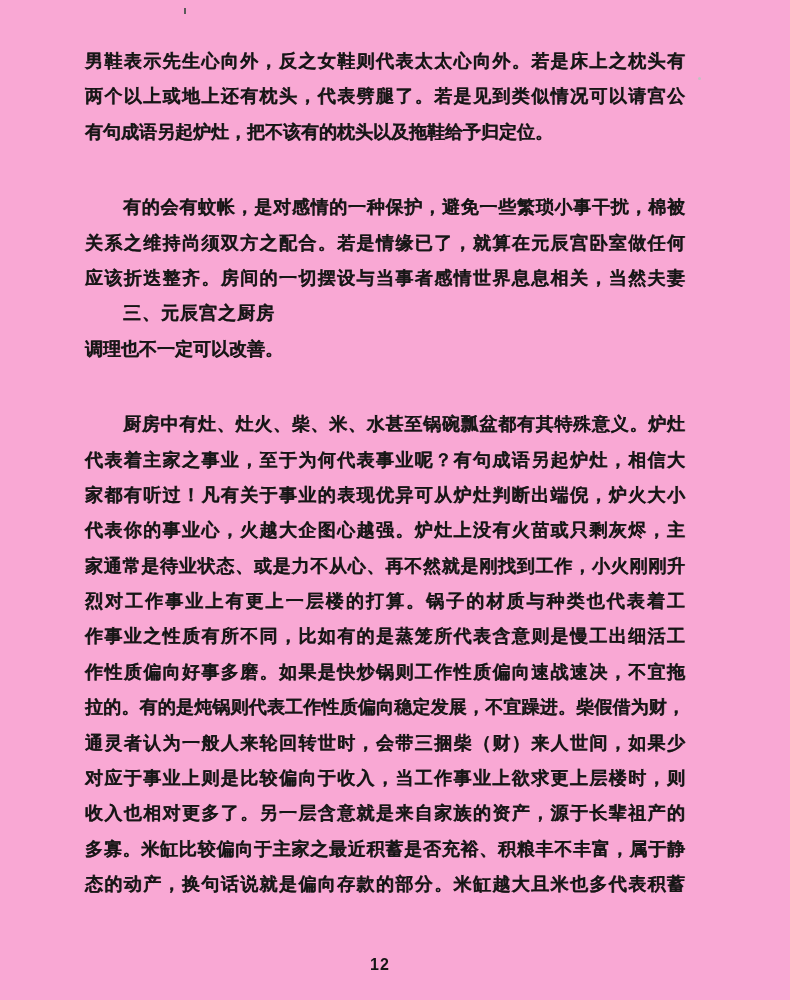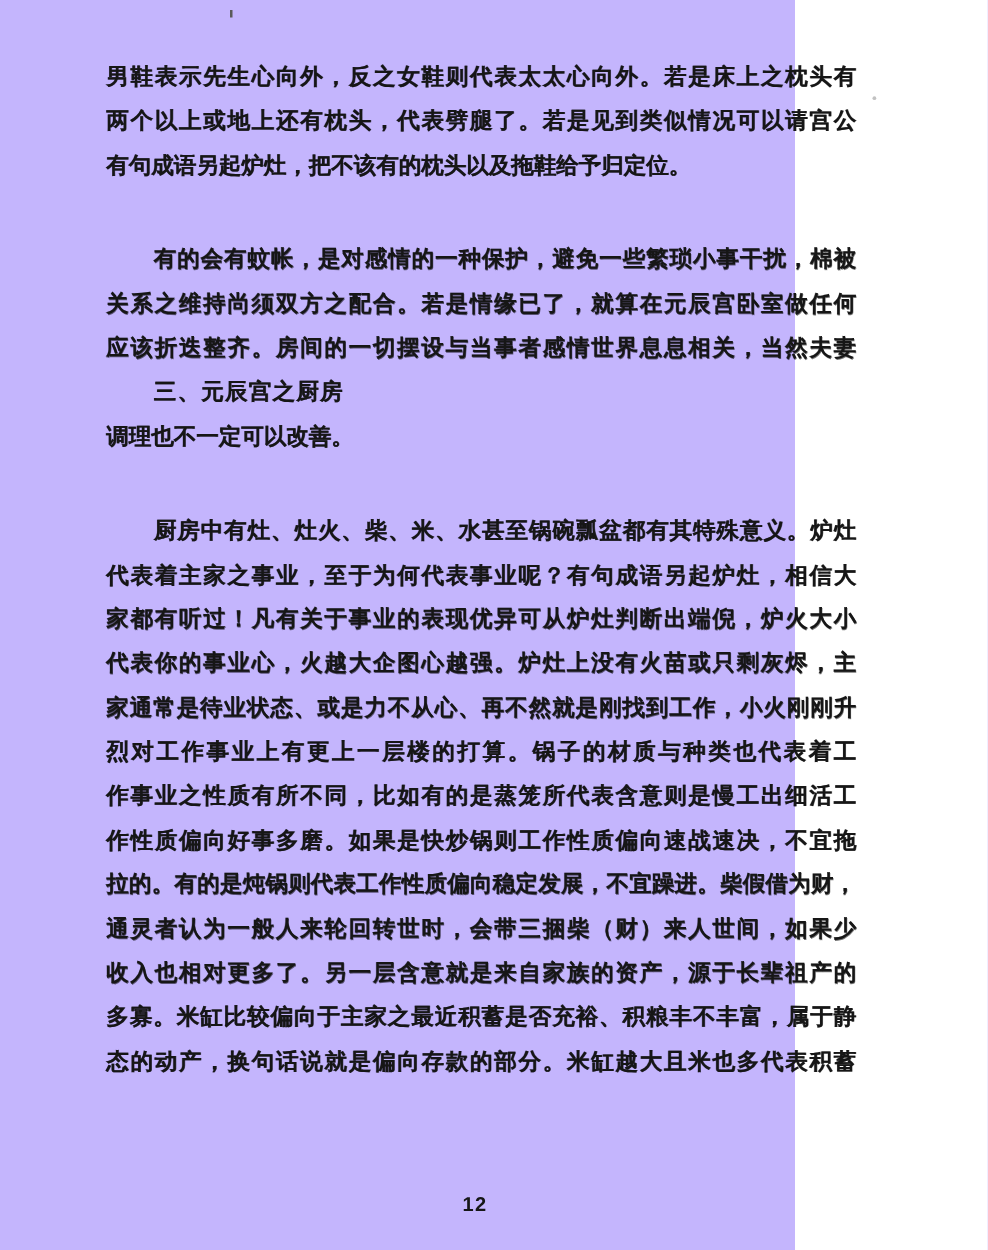--- a/index.html
+++ b/index.html
@@ -10,23 +10,23 @@
   body {
     width: 790px;
     height: 1000px;
     position: relative;
     overflow: hidden;
     font-family: "Liberation Sans", sans-serif;
   }
   .page {
     position: absolute;
     left: 0; top: 0;
-    width: 636px;
+    width: 790px;
     height: 1000px;
-    background: #c4b5fd;
+    background: #f9a8d4;
   }
   .text-block {
     position: absolute;
     left: 85px;
     top: 44px;
     width: 600px;
   }
   .line {
     height: 35.4px;
     line-height: 35.4px;
@@ -92,20 +92,21 @@
     <div class="line l-start">厨房中有灶、灶火、柴、米、水甚至锅碗瓢盆都有其特殊意义。炉灶</div>
     <div class="line">代表着主家之事业，至于为何代表事业呢？有句成语另起炉灶，相信大</div>
     <div class="line">家都有听过！凡有关于事业的表现优异可从炉灶判断出端倪，炉火大小</div>
     <div class="line">代表你的事业心，火越大企图心越强。炉灶上没有火苗或只剩灰烬，主</div>
     <div class="line">家通常是待业状态、或是力不从心、再不然就是刚找到工作，小火刚刚升</div>
     <div class="line">烈对工作事业上有更上一层楼的打算。锅子的材质与种类也代表着工</div>
     <div class="line">作事业之性质有所不同，比如有的是蒸笼所代表含意则是慢工出细活工</div>
     <div class="line">作性质偏向好事多磨。如果是快炒锅则工作性质偏向速战速决，不宜拖</div>
     <div class="line">拉的。有的是炖锅则代表工作性质偏向稳定发展，不宜躁进。柴假借为财，</div>
     <div class="line">通灵者认为一般人来轮回转世时，会带三捆柴（财）来人世间，如果少</div>
+    <div class="line">对应于事业上则是比较偏向于收入，当工作事业上欲求更上层楼时，则</div>
     <div class="line">收入也相对更多了。另一层含意就是来自家族的资产，源于长辈祖产的</div>
     <div class="line">多寡。米缸比较偏向于主家之最近积蓄是否充裕、积粮丰不丰富，属于静</div>
     <div class="line">态的动产，换句话说就是偏向存款的部分。米缸越大且米也多代表积蓄</div>
   </div>
 
   <div class="page-number">12</div>
 
 </div>
 
 </body></html>

